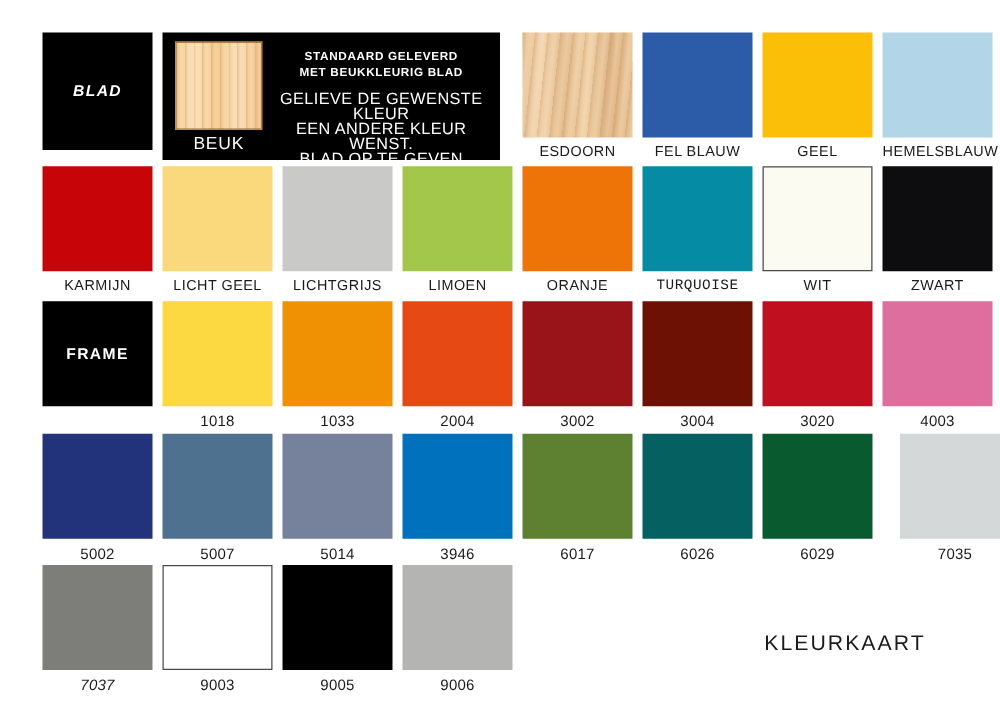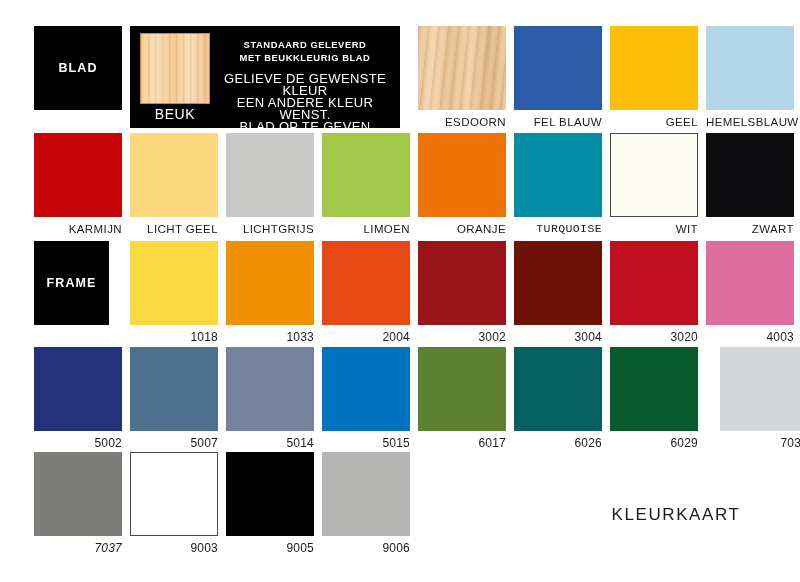--- a/index.html
+++ b/index.html
@@ -35,46 +35,47 @@
   .swatch {
     width: 88px;
     height: 84px;
     box-sizing: border-box;
   }
   .swatch.bordered {
     border: 1px solid #4a4a4a;
   }
   .cap {
     width: 88px;
-    text-align: right;
+    text-align: center;
     font-size: 11.5px;
     letter-spacing: 0.4px;
     color: #1a1a1a;
     line-height: 14px;
     padding-top: 5px;
     white-space: nowrap;
   }
   .cap.code {
     font-size: 12px;
     letter-spacing: 0.2px;
   }
 
   
   #row1 { top: 26px; }
 
   .blad-box {
     position: absolute;
     left: 0px;
     top: 0px;
     width: 88px;
-    height: 84px;
+    height: 94px;
     background: #000000;
     display: flex;
     align-items: center;
     justify-content: center;
+    font-style: italic;
   }
   .blad-box .label {
     color: #ffffff;
     font-size: 12.5px;
     font-weight: bold;
     letter-spacing: 1.1px;
   }
 
   .beuk-panel {
     position: absolute;
@@ -135,21 +136,21 @@
   #row2 { top: 133px; }
   #row3 { top: 241px; }
   #row4 { top: 347px; }
   #row5 { top: 452px; }
 
   
   .frame-box {
     position: absolute;
     left: 0px;
     top: 0px;
-    width: 75px;
+    width: 88px;
     height: 84px;
     background: #000000;
     display: flex;
     align-items: center;
     justify-content: center;
   }
   .frame-box .label {
     color: #ffffff;
     font-size: 12.5px;
     font-weight: bold;
@@ -314,21 +315,21 @@
         <div class="cell" style="left: 96px; top: 0px;">
           <div class="swatch" style="background: rgb(78, 113, 143);"></div>
           <div class="cap code">5007</div>
         </div>
         <div class="cell" style="left: 192px; top: 0px;">
           <div class="swatch" style="background: rgb(118, 130, 156);"></div>
           <div class="cap code">5014</div>
         </div>
         <div class="cell" style="left: 288px; top: 0px;">
           <div class="swatch" style="background: rgb(0, 113, 188);"></div>
-          <div class="cap code">5015</div>
+          <div class="cap code">3946</div>
         </div>
         <div class="cell" style="left: 384px; top: 0px;">
           <div class="swatch" style="background: rgb(93, 129, 48);"></div>
           <div class="cap code">6017</div>
         </div>
         <div class="cell" style="left: 480px; top: 0px;">
           <div class="swatch" style="background: rgb(4, 96, 97);"></div>
           <div class="cap code">6026</div>
         </div>
         <div class="cell" style="left: 576px; top: 0px;">

